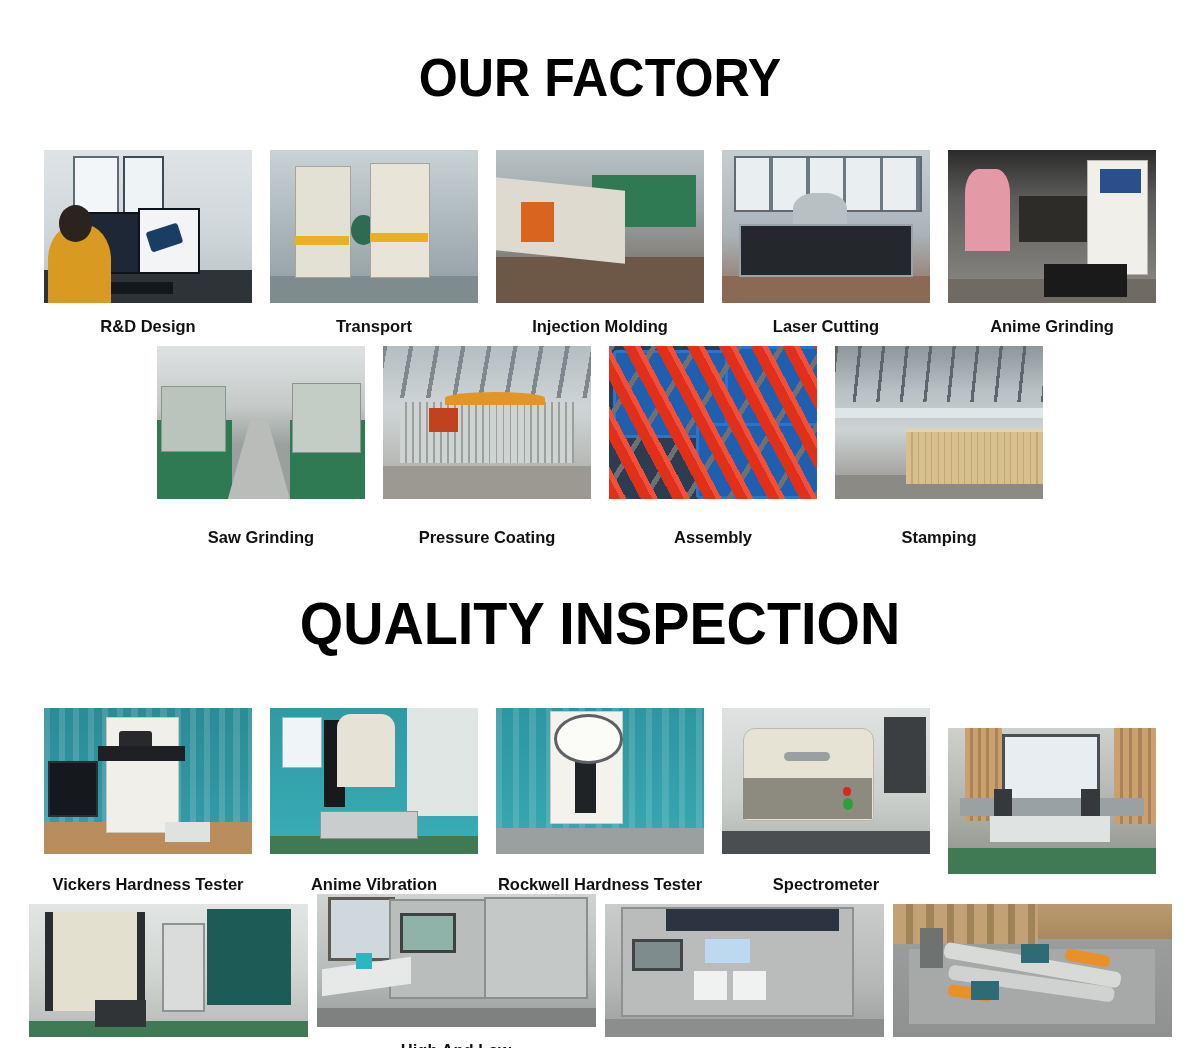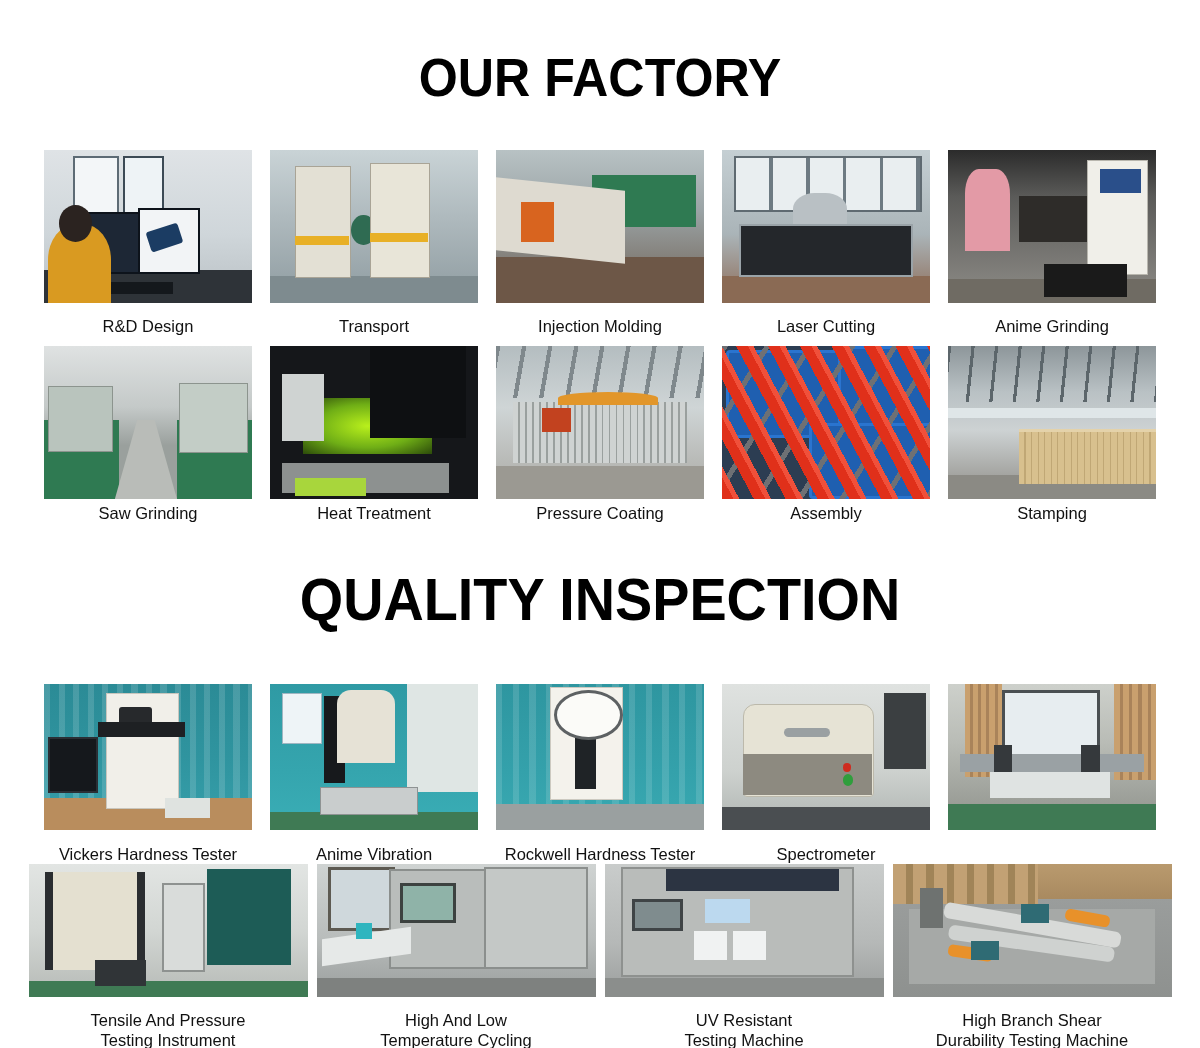--- a/index.html
+++ b/index.html
@@ -34,22 +34,23 @@
     font-size: 60px;
     padding-top: 6px;
     padding-bottom: 14px;
     transform: scaleX(0.93);
   }
 
   
   .grid-row {
     display: flex;
     justify-content: center;
-    align-items: flex-start;
+    align-items: center;
     gap: 18px;
+    font-weight: bold;
   }
   .cell {
     display: flex;
     flex-direction: column;
     align-items: center;
   }
   .thumb {
     position: relative;
     overflow: hidden;
     background: #dcdcdc;
@@ -59,25 +60,25 @@
     font-size: 16.5px;
     line-height: 1.22;
     color: #111111;
     white-space: pre-line;
   }
 
   
   .factory-row .thumb { width: 208px; height: 153px; }
   .factory-row .caption { margin-top: 13px; }
   #factory-row-1 { margin-bottom: 10px; }
-  #factory-row-2 .caption { margin-top: 4px; }
+  #factory-row-2 .caption { margin-top: 28px; }
 
   
   .insp-row-a .thumb { width: 208px; height: 146px; }
-  .insp-row-a .caption { margin-top: 14px; }
+  .insp-row-a .caption { margin-top: 20px; }
 
   
   .insp-row-b { gap: 9px; }
   .insp-row-b .thumb { width: 279px; height: 133px; }
   .insp-row-b .caption { margin-top: 13px; }
   .sky   { position:absolute; inset:0; }
   .floor { position:absolute; left:0; right:0; bottom:0; }
 
   
   
@@ -343,31 +344,20 @@
       <span class="sky"></span>
         <span class="gl"></span>
         <span class="gr"></span>
       <span class="lane"></span>
         <span class="ml"></span>
         <span class="mr"></span>
     </div>
     <div class="caption">Saw Grinding</div>
   </div>
 
-  <div class="cell">
-    <div class="thumb p-heat">
-      <span class="sky"></span>
-        <span class="glow"></span>
-        <span class="dark"></span>
-      <span class="cab"></span>
-        <span class="base"></span>
-        <span class="grn"></span>
-    </div>
-    <div class="caption">Heat Treatment</div>
-  </div>
 
   <div class="cell">
     <div class="thumb p-coat">
       <span class="sky"></span>
         <span class="beams"></span>
         <span class="floor"></span>
       <span class="frame"></span>
         <span class="red"></span>
         <span class="rail"></span>
     </div>

